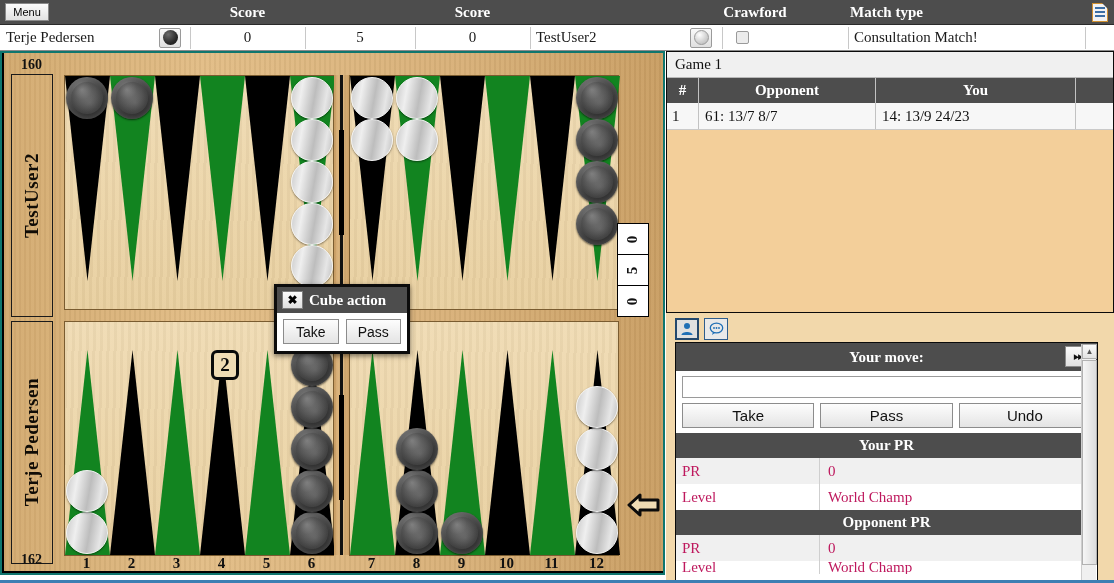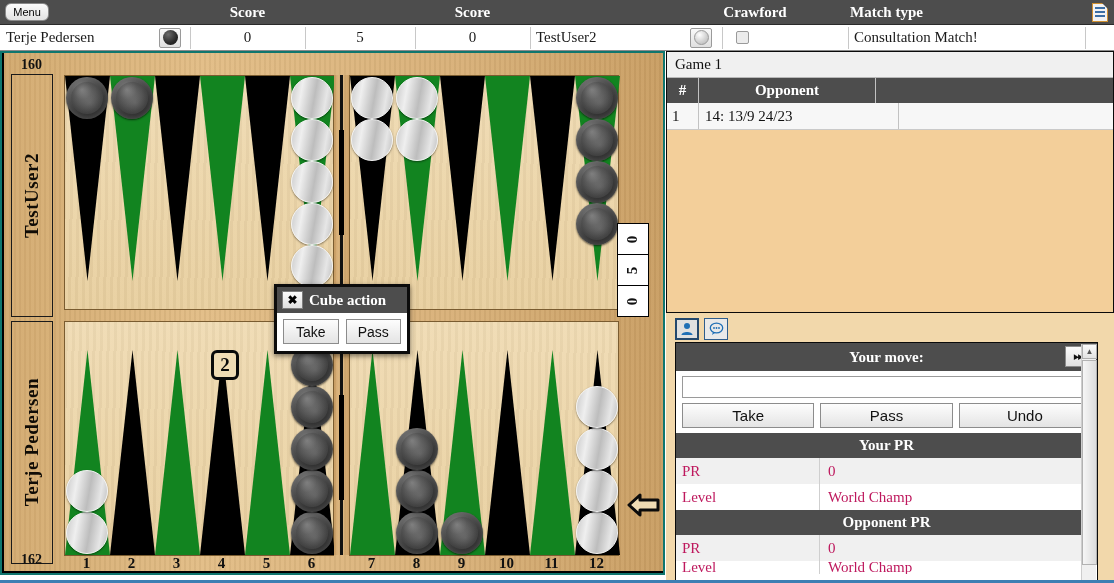--- a/index.html
+++ b/index.html
@@ -20,21 +20,21 @@
   }
   .topbar .cell, .inforow .cell {
     position: absolute; top: 0; height: 100%;
     display: flex; align-items: center; justify-content: center;
     font-size: 15px; font-weight: bold;
     white-space: nowrap; overflow: hidden;
   }
   .menu-btn {
     position: absolute; left: 5px; top: 3px; width: 44px; height: 18px;
     background: linear-gradient(#fcfcfc,#e2e2e2);
-    border: 1px solid #8a8a8a; border-radius: 6px;
+    border: 1px solid #8a8a8a; border-radius: 0;
     color: #000; font-size: 11px; font-family: "Liberation Sans", sans-serif;
     display: flex; align-items: center; justify-content: center;
     cursor: pointer;
   }
   .doc-icon {
     position: absolute; right: 6px; top: 3px; width: 16px; height: 19px;
     background: #f2f2f2; border: 1px solid #d09030;
     cursor: pointer;
   }
   .doc-icon::before {
@@ -564,25 +564,27 @@
     </div>
   </div>
 
   <div class="rpanel">
 
     <div class="moves-box">
       <div class="game-title">Game 1</div>
       <div class="mv-head">
         <div class="c1">#</div>
         <div class="c2">Opponent</div>
+        <div class="c3">You</div>
         <div class="c4"></div>
       </div>
       <div id="moveRows">
           <div class="mv-row">
             <div class="c1">1</div>
+            <div class="c2">61: 13/7 8/7</div>
             <div class="c3">14: 13/9 24/23</div>
             <div class="c4"></div>
           </div>
         </div>
       <div class="mv-body-fill"></div>
     </div>
 
     <div class="tabstrip">
       <div class="tabbtn active">
         <svg width="14" height="14" viewBox="0 0 14 14">

